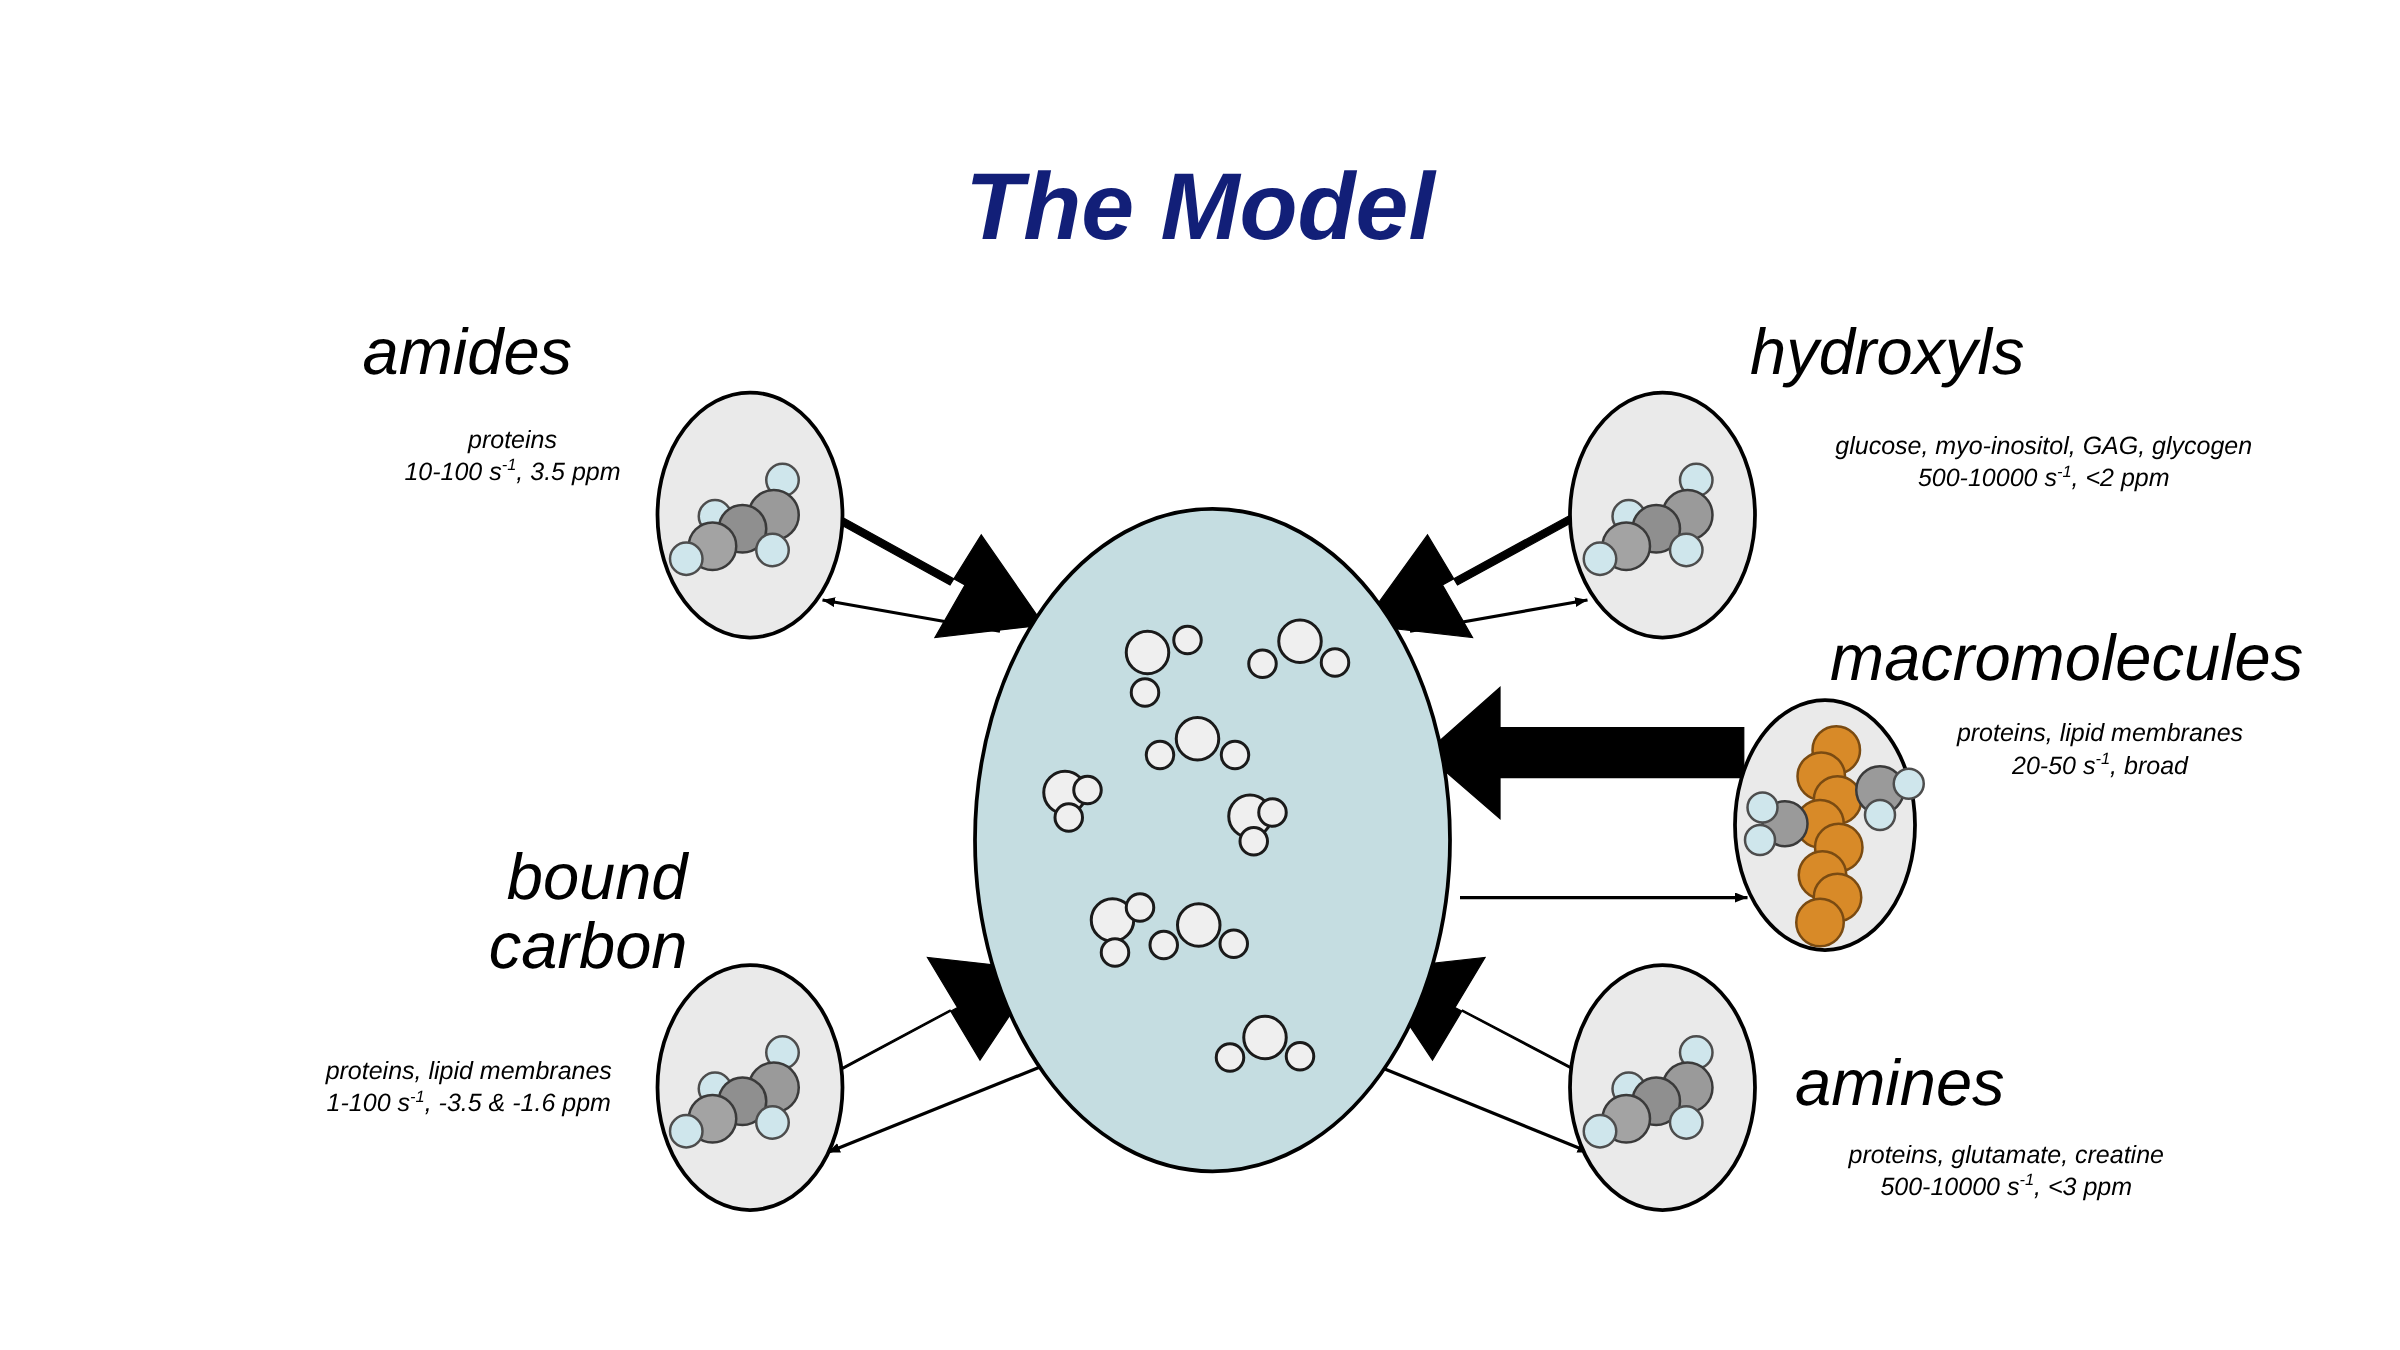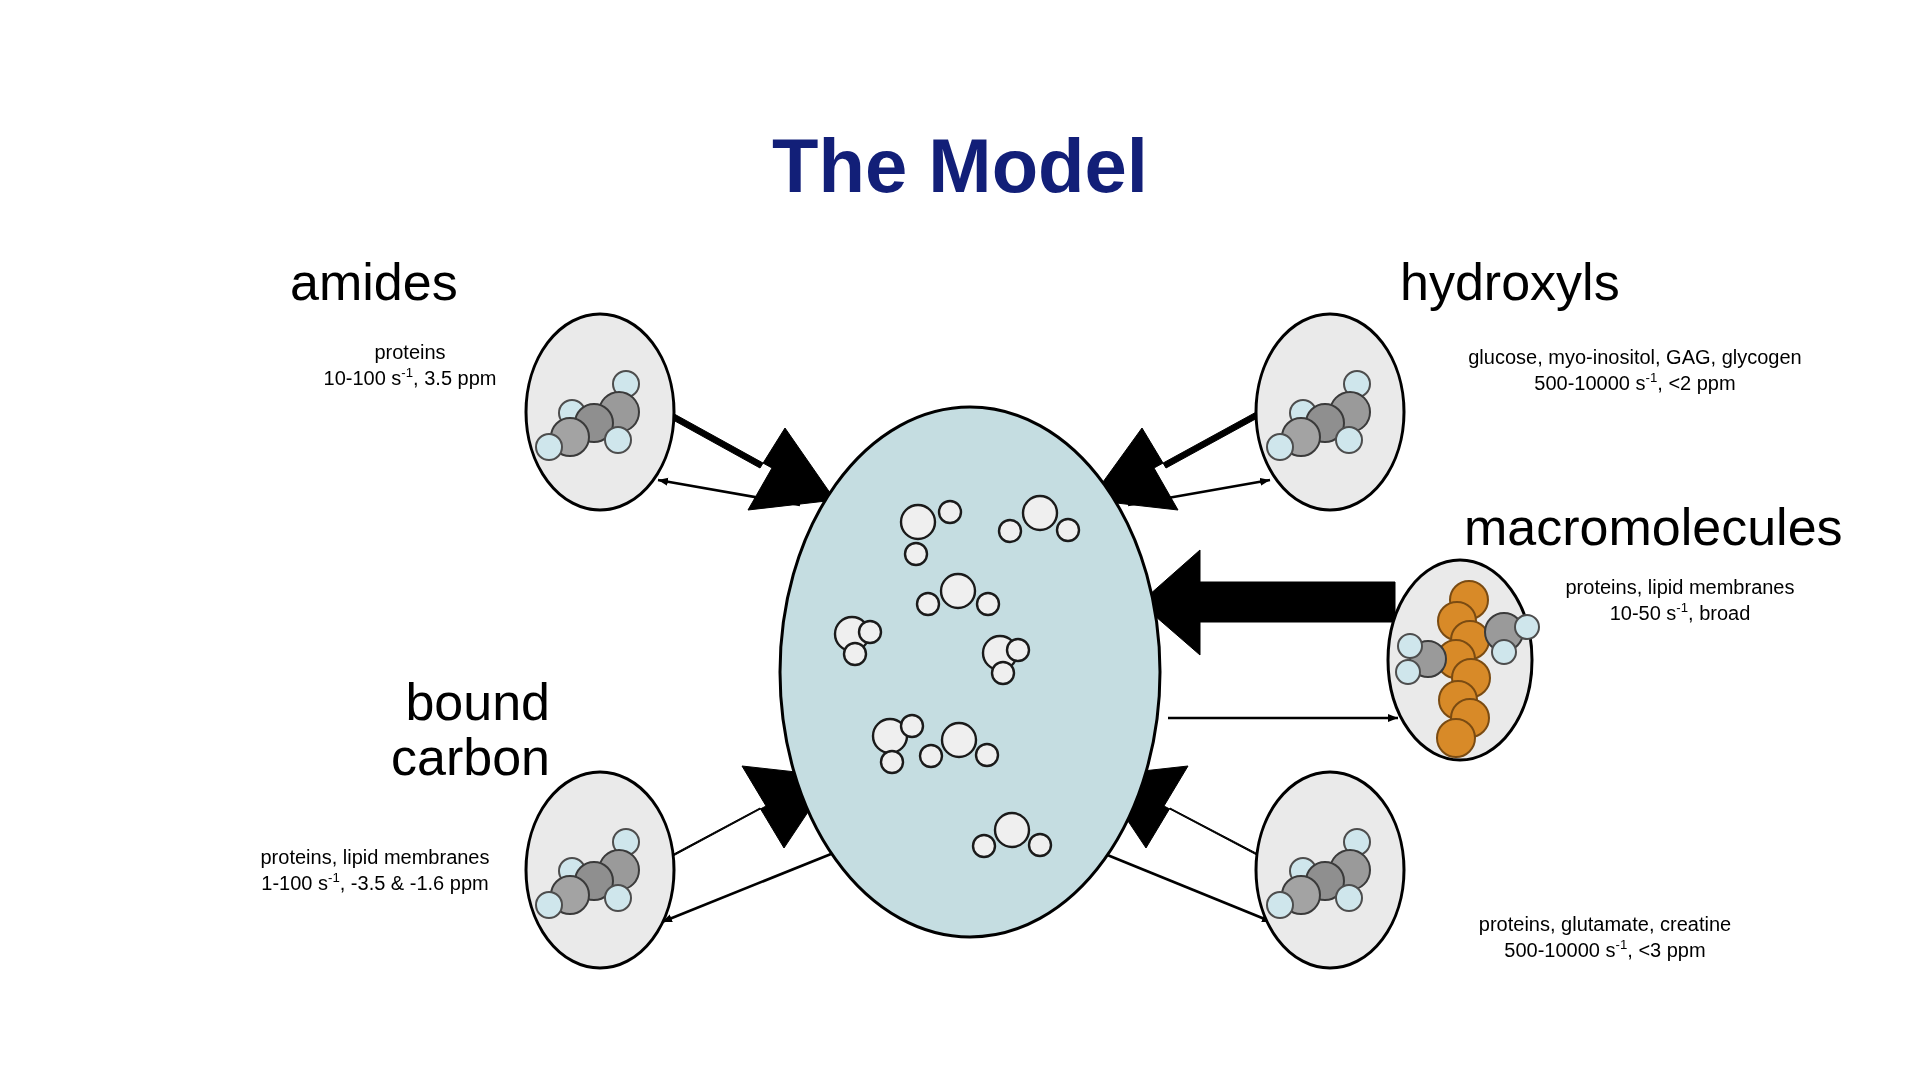--- a/index.html
+++ b/index.html
@@ -25,20 +25,21 @@
     left: 0; top: 0;
     width: 1920px;
     height: 1080px;
   }
   .layer-text {
     position: absolute;
     left: 0; top: 0;
     width: 1581px;
     height: 1080px;
     pointer-events: none;
+    font-style: italic;
   }
   .title {
     position: absolute;
     left: 0;
     top: 128px;
     width: 1920px;
     text-align: center;
     font-size: 76px;
     font-weight: bold;
     color: #121f78;
@@ -245,31 +246,32 @@
 
     <div class="group-label" id="label-hydroxyls">hydroxyls</div>
     <div class="group-sub" id="sub-hydroxyls">
       <span class="sub-line">glucose, myo-inositol, GAG, glycogen</span>
       <span class="sub-line"><span>500-10000 s</span><sup>-1</sup><span>, &lt;2 ppm</span></span>
     </div>
 
     <div class="group-label" id="label-macromolecules">macromolecules</div>
     <div class="group-sub" id="sub-macromolecules">
       <span class="sub-line">proteins, lipid membranes</span>
-      <span class="sub-line"><span>10-50 s</span><sup>-1</sup><span>, broad</span></span>
+      <span class="sub-line"><span>20-50 s</span><sup>-1</sup><span>, broad</span></span>
     </div>
 
     <div class="group-label" id="label-carbonbound">
       <span class="sub-line">bound</span>
       <span class="sub-line">carbon</span>
     </div>
     <div class="group-sub" id="sub-carbonbound">
       <span class="sub-line">proteins, lipid membranes</span>
       <span class="sub-line"><span>1-100 s</span><sup>-1</sup><span>, -3.5 &amp; -1.6 ppm</span></span>
     </div>
 
+    <div class="group-label" id="label-amines">amines</div>
     <div class="group-sub" id="sub-amines">
       <span class="sub-line">proteins, glutamate, creatine</span>
       <span class="sub-line"><span>500-10000 s</span><sup>-1</sup><span>, &lt;3 ppm</span></span>
     </div>
 
   </div>
 </div>
 
 </body></html>

